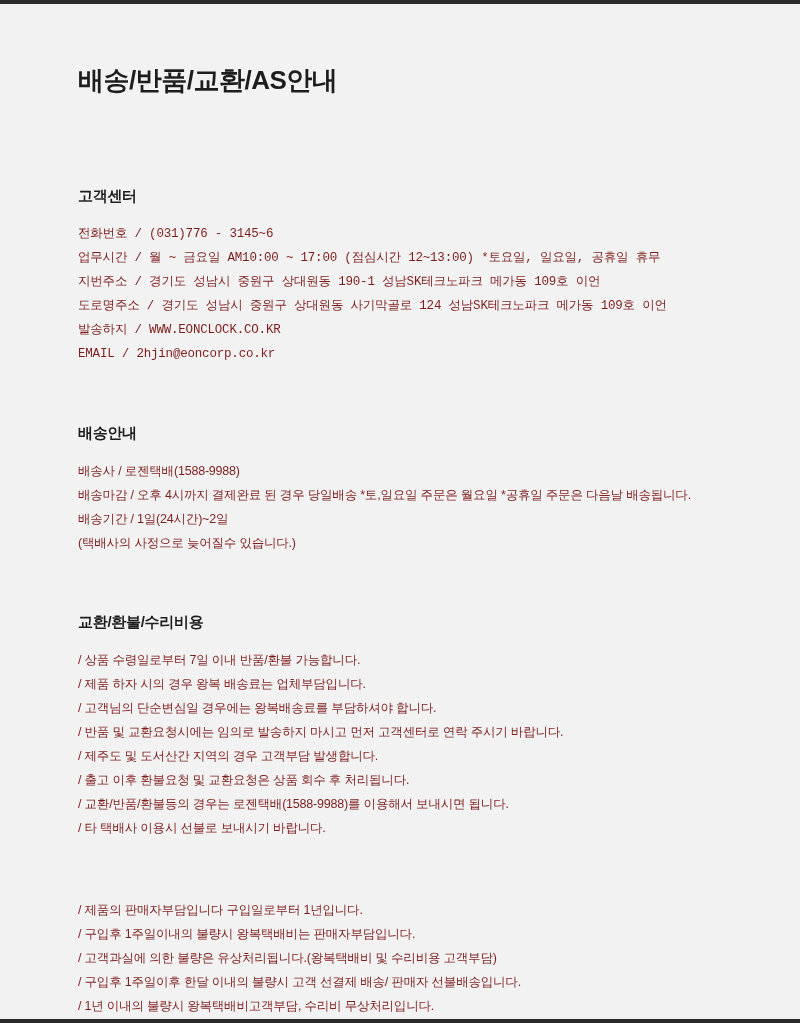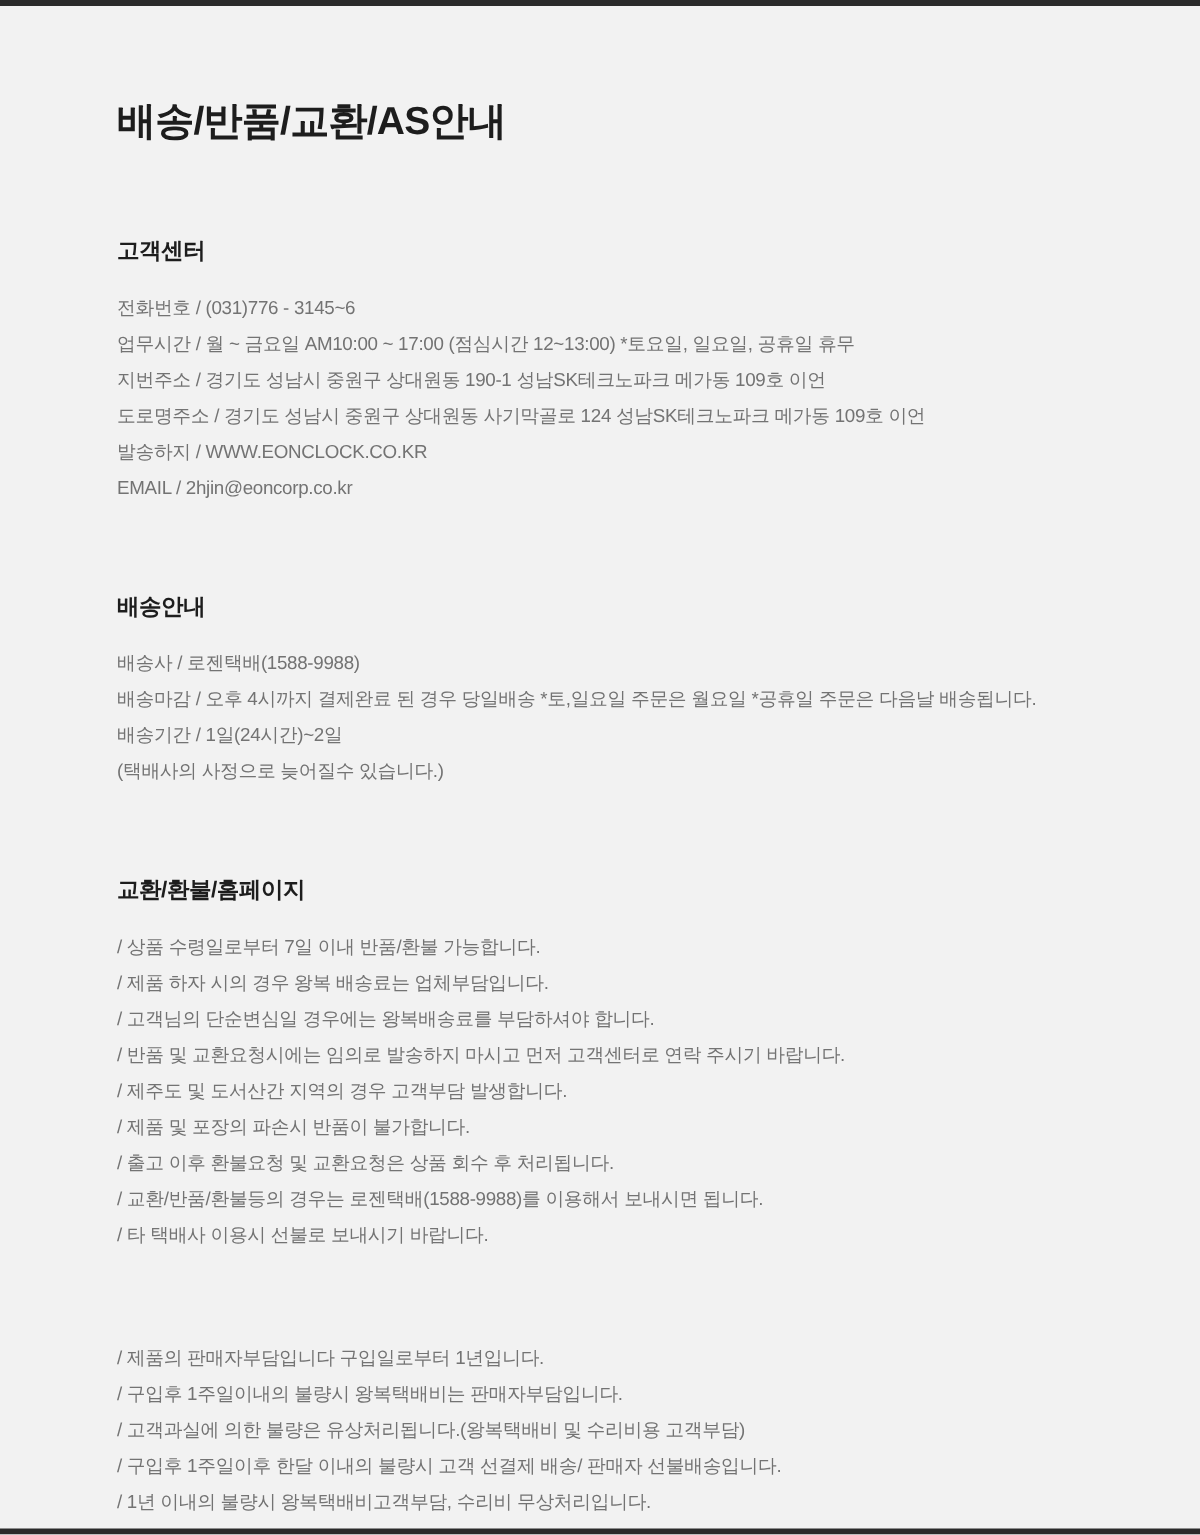--- a/index.html
+++ b/index.html
@@ -45,33 +45,34 @@
     font-weight: bold;
     letter-spacing: -0.5px;
     color: #1d1d1d;
     margin: 12px 0 0 0;
     line-height: 1.3;
   }
   .section {
     margin-top: 58px;
   }
   .section.first {
-    margin-top: 60px;
+    margin-top: 89px;
+    font-family: Liberation Mono, monospace;
   }
   .section-title {
     font-size: 15px;
     font-weight: bold;
     color: #1d1d1d;
     letter-spacing: -0.3px;
     margin: 0 0 16px 0;
   }
   .line {
     font-size: 12.5px;
     line-height: 22px;
-    color: #737373;
+    color: #7f1d1d;
     letter-spacing: -0.2px;
     white-space: nowrap;
   }
   .list .line {
     line-height: 24px;
   }
 </style>
 </head>
 <body>
 
@@ -97,28 +98,27 @@
     <div class="section-title">배송안내</div>
     <div class="list">
       <div class="line">배송사 / 로젠택배(1588-9988)</div>
       <div class="line">배송마감 / 오후 4시까지 결제완료 된 경우 당일배송  *토,일요일 주문은 월요일 *공휴일 주문은 다음날 배송됩니다.</div>
       <div class="line">배송기간 / 1일(24시간)~2일</div>
       <div class="line">(택배사의 사정으로 늦어질수 있습니다.)</div>
     </div>
   </div>
 
   <div class="section">
-    <div class="section-title">교환/환불/홈페이지</div>
+    <div class="section-title">교환/환불/수리비용</div>
     <div class="list">
       <div class="line">/ 상품 수령일로부터 7일 이내 반품/환불 가능합니다.</div>
       <div class="line">/ 제품 하자 시의 경우 왕복 배송료는 업체부담입니다.</div>
       <div class="line">/ 고객님의 단순변심일 경우에는 왕복배송료를 부담하셔야 합니다.</div>
       <div class="line">/ 반품 및 교환요청시에는 임의로 발송하지 마시고 먼저 고객센터로 연락 주시기 바랍니다.</div>
       <div class="line">/ 제주도 및 도서산간 지역의 경우 고객부담 발생합니다.</div>
-      <div class="line">/ 제품 및 포장의 파손시 반품이 불가합니다.</div>
       <div class="line">/ 출고 이후 환불요청 및 교환요청은 상품 회수 후 처리됩니다.</div>
       <div class="line">/ 교환/반품/환불등의 경우는 로젠택배(1588-9988)를 이용해서 보내시면 됩니다.</div>
       <div class="line">/ 타 택배사 이용시 선불로 보내시기 바랍니다.</div>
     </div>
   </div>
 
   <div class="section">
     <div class="list">
       <div class="line">/ 제품의 판매자부담입니다 구입일로부터 1년입니다.</div>
       <div class="line">/ 구입후 1주일이내의 불량시 왕복택배비는 판매자부담입니다.</div>

